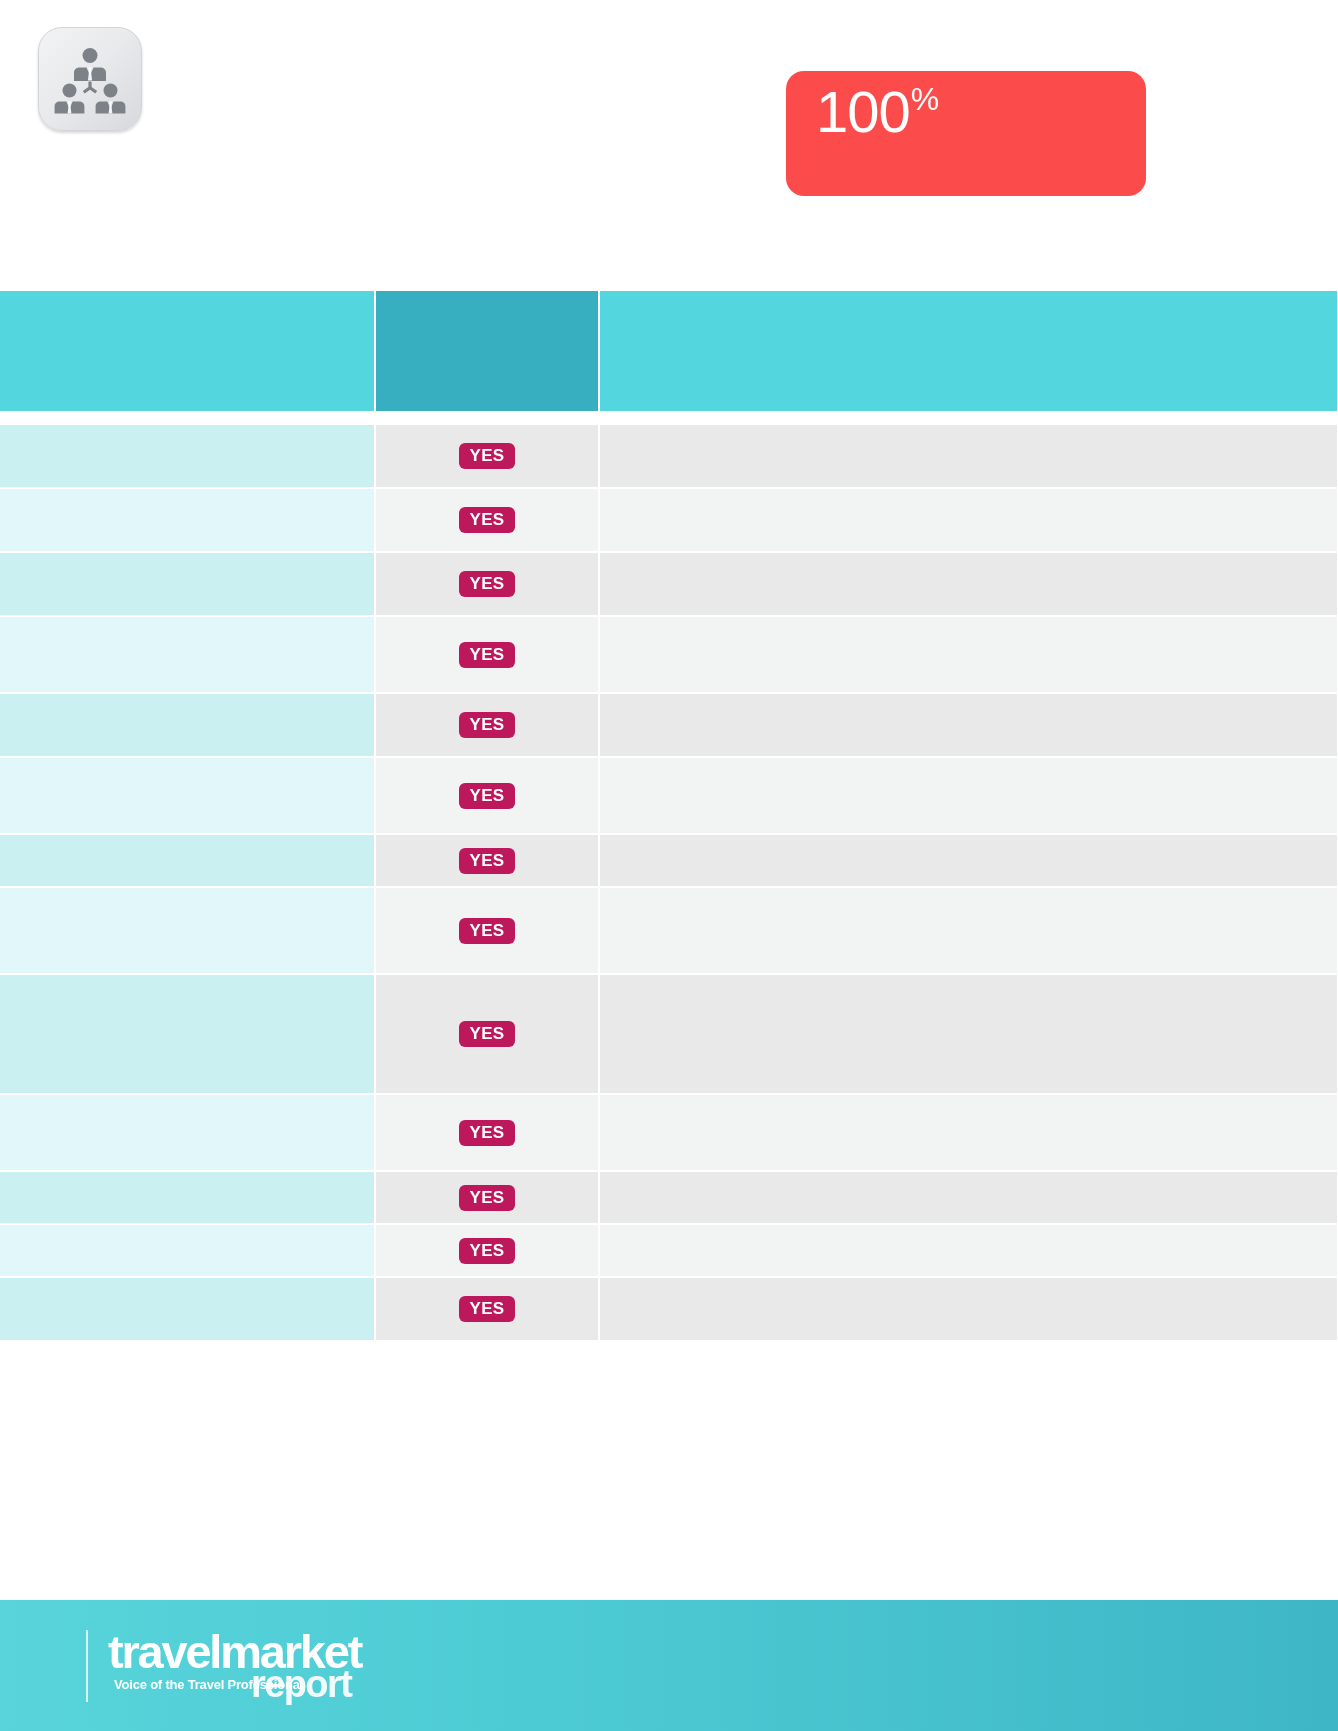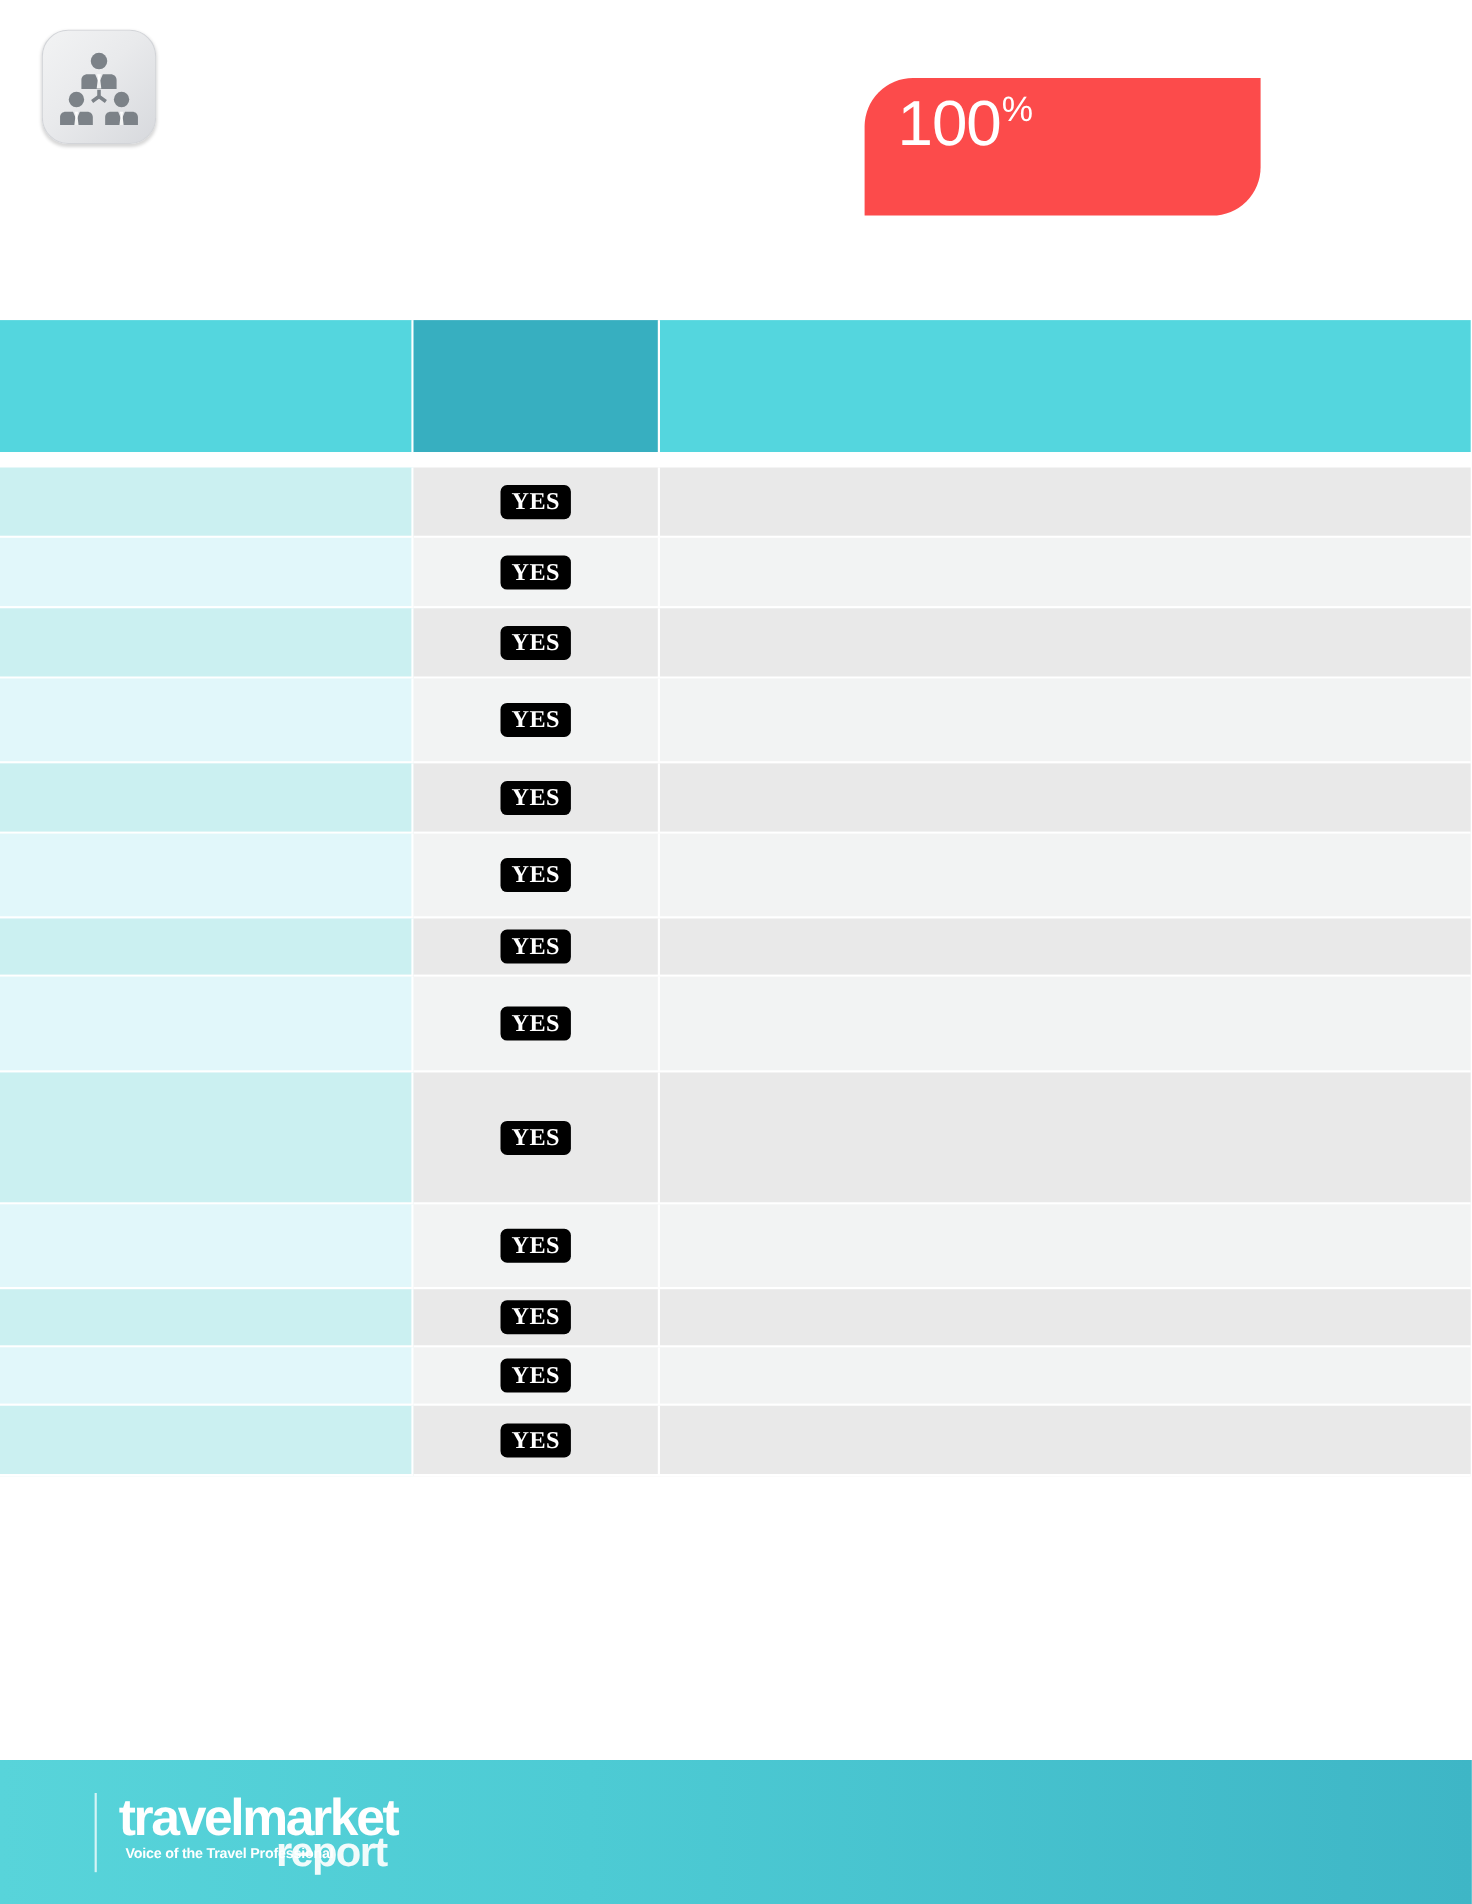--- a/index.html
+++ b/index.html
@@ -43,20 +43,21 @@
     left: 786px;
     top: 71px;
     width: 360px;
     height: 125px;
     background: #fc4b4b;
     border-top-left-radius: 44px;
     border-bottom-right-radius: 44px;
     border-top-right-radius: 0;
     border-bottom-left-radius: 0;
     box-sizing: border-box;
+    border-radius: 18px;
   }
   .score-badge .score-text {
     position: absolute;
     left: 30px;
     top: 12px;
     color: #ffffff;
     font-size: 58px;
     font-weight: 400;
     letter-spacing: -1px;
     line-height: 1;
@@ -108,29 +109,28 @@
   }
   .matrix-table tbody td.col3 { border-right: 0; }
 
   tr.odd td.col1 { background: #cbf0f1; }
   tr.even td.col1 { background: #e1f7fa; }
   tr.odd td.col2, tr.odd td.col3 { background: #e9e9e9; }
   tr.even td.col2, tr.even td.col3 { background: #f2f3f3; }
 
   .yes-badge {
     display: inline-block;
-    background: #000000;
-    color: #ffffff;
-    font-size: 22px;
+    background: #be185d;
+    color: #ffffff;
+    font-size: 17px;
     font-weight: bold;
     letter-spacing: 0.4px;
     padding: 4px 10px 5px 10px;
     border-radius: 6px;
     line-height: 1;
-    font-family: Liberation Serif, serif;
   }
 
   
   .footer-bar {
     position: absolute;
     left: 0;
     bottom: 0;
     width: 1338px;
     height: 131px;
     background: linear-gradient(90deg, #58d4da 0%, #4dcbd4 40%, #3eb6c6 100%);

